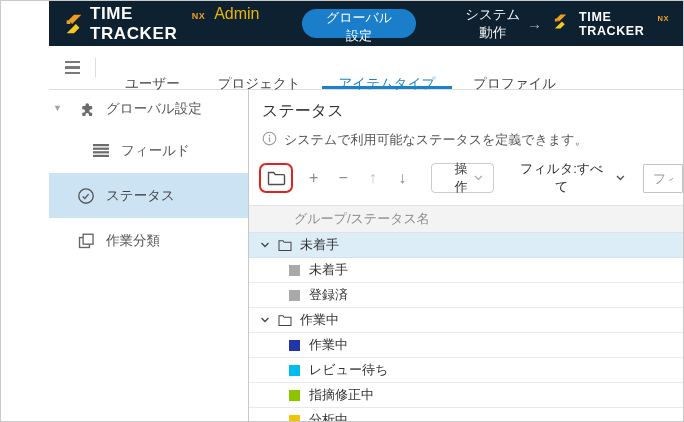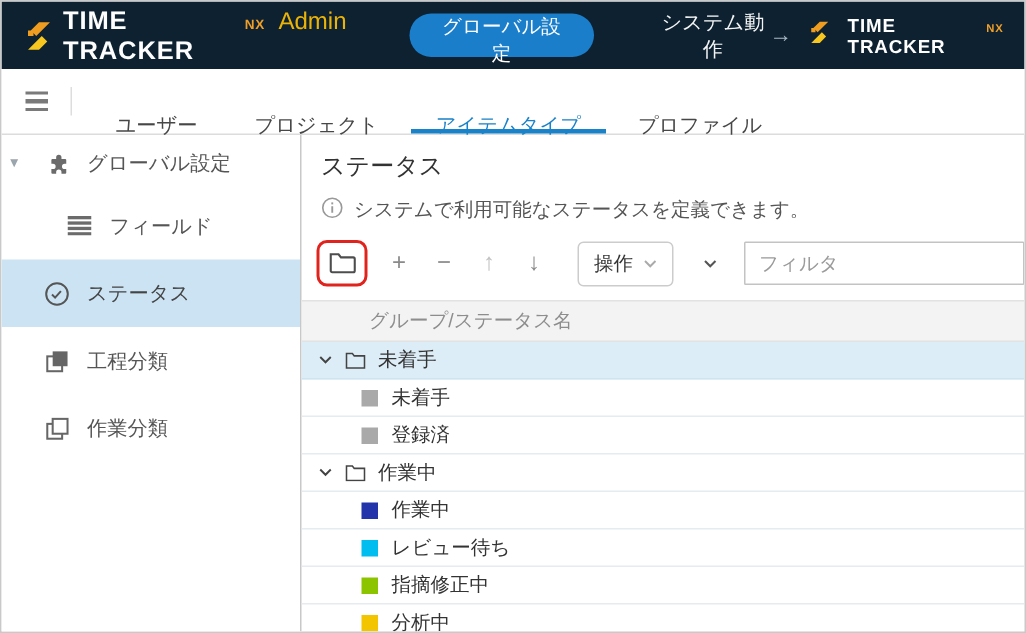--- a/index.html
+++ b/index.html
@@ -4,20 +4,21 @@
 <style>
   * { box-sizing: border-box; margin: 0; padding: 0; }
   html,body { background:#fff; }
   body { font-family: "Liberation Sans", sans-serif; }
   .frame {
     width: 684px; height: 422px;
     border: 1px solid #c9c9c9;
     overflow: hidden;
     background: #fff;
     position: relative;
+    padding-left: 48px;
   }
   
   .topbar {
     height: 45px; background: #0d2130;
     display: flex; align-items: center;
     padding: 0 14px; color: #fff;
   }
   .brand { display: flex; align-items: baseline; gap: 5px; }
   .brand .mark { align-self: center; display: inline-flex; }
   .brand-name { font-size: 17px; font-weight: bold; letter-spacing: 0.6px; color: #fdfdfd; }
@@ -203,29 +204,20 @@
             <circle cx="10" cy="10" r="8" fill="none" stroke="#555" stroke-width="1.5"></circle>
             <path d="M6.3 10.4 l2.3 2.3 4.3-4.8" fill="none" stroke="#555" stroke-width="1.5"></path>
           </svg>
         </span>
         <span>ステータス</span>
       </div>
       <div class="side-item">
         <span class="side-icon">
           <svg width="18" height="18" viewBox="0 0 20 20">
             <rect x="2.8" y="6.2" width="11" height="11" fill="none" stroke="#666" stroke-width="1.5"></rect>
-            <rect x="6.8" y="2.5" width="11" height="11" fill="#666"></rect>
-          </svg>
-        </span>
-        <span>工程分類</span>
-      </div>
-      <div class="side-item">
-        <span class="side-icon">
-          <svg width="18" height="18" viewBox="0 0 20 20">
-            <rect x="2.8" y="6.2" width="11" height="11" fill="none" stroke="#666" stroke-width="1.5"></rect>
             <rect x="6.8" y="2.5" width="11" height="11" fill="#fff" stroke="#666" stroke-width="1.5"></rect>
           </svg>
         </span>
         <span>作業分類</span>
       </div>
     </div>
 
     <div class="main">
       <div class="page-title">ステータス</div>
       <div class="desc-row">
@@ -251,20 +243,21 @@
         <button class="icon-btn">−</button>
         <button class="icon-btn disabled">↑</button>
         <button class="icon-btn">↓</button>
         <button class="action-btn">
           <span>操作</span>
           <svg width="9" height="6" viewBox="0 0 9 6">
               <path d="M1 1 L4.5 4.5 L8 1" fill="none" stroke="#aaa" stroke-width="1.3"></path>
             </svg>
         </button>
         <button class="filter-dd">
+          <span>フィルタ:すべて</span>
           <svg width="9" height="6" viewBox="0 0 9 6">
               <path d="M1 1 L4.5 4.5 L8 1" fill="none" stroke="#555" stroke-width="1.4"></path>
             </svg>
         </button>
         <input class="filter-input" placeholder="フィルタ" style="">
       </div>
 
       <div class="grid">
         <div class="grid-head">
           <span>グループ/ステータス名</span>

